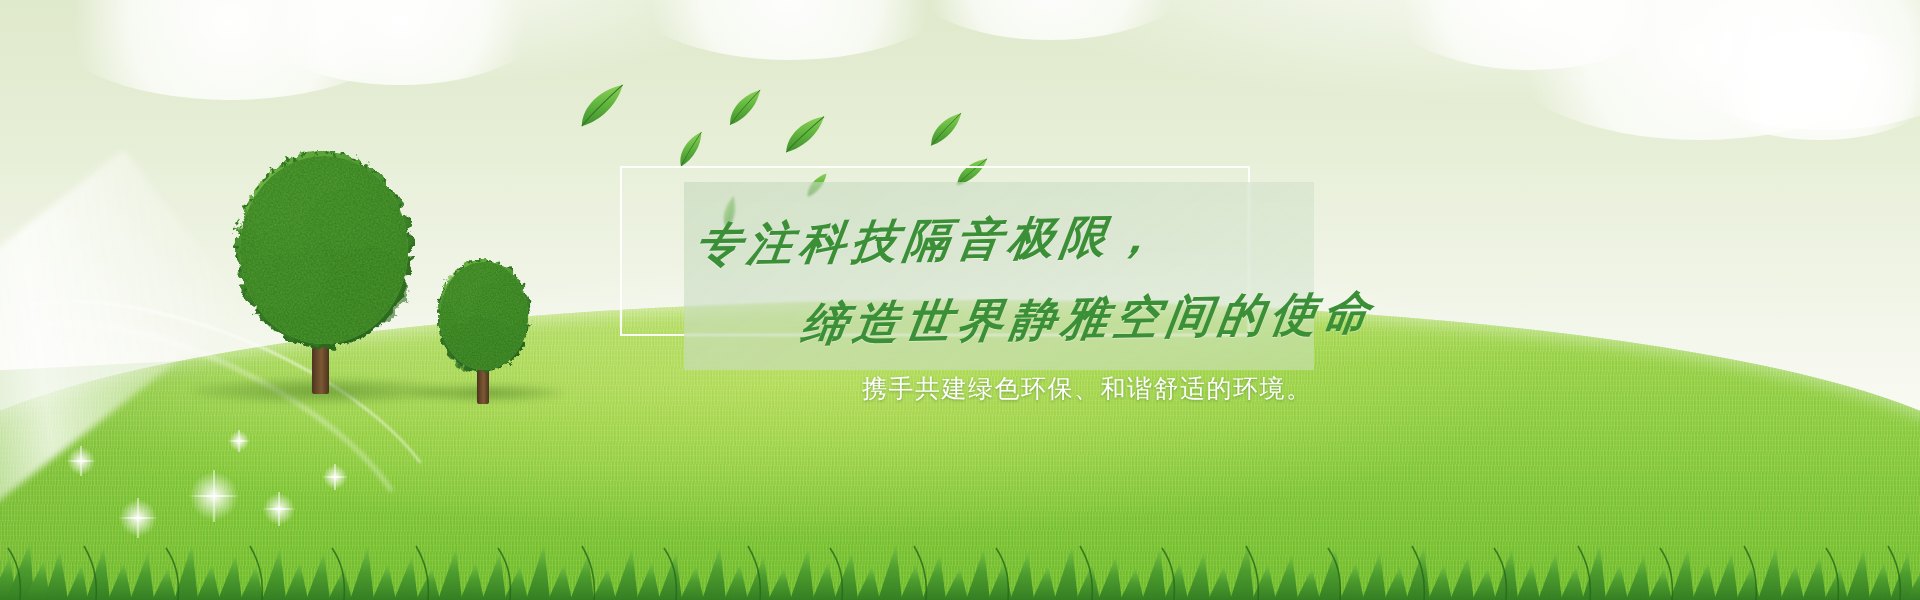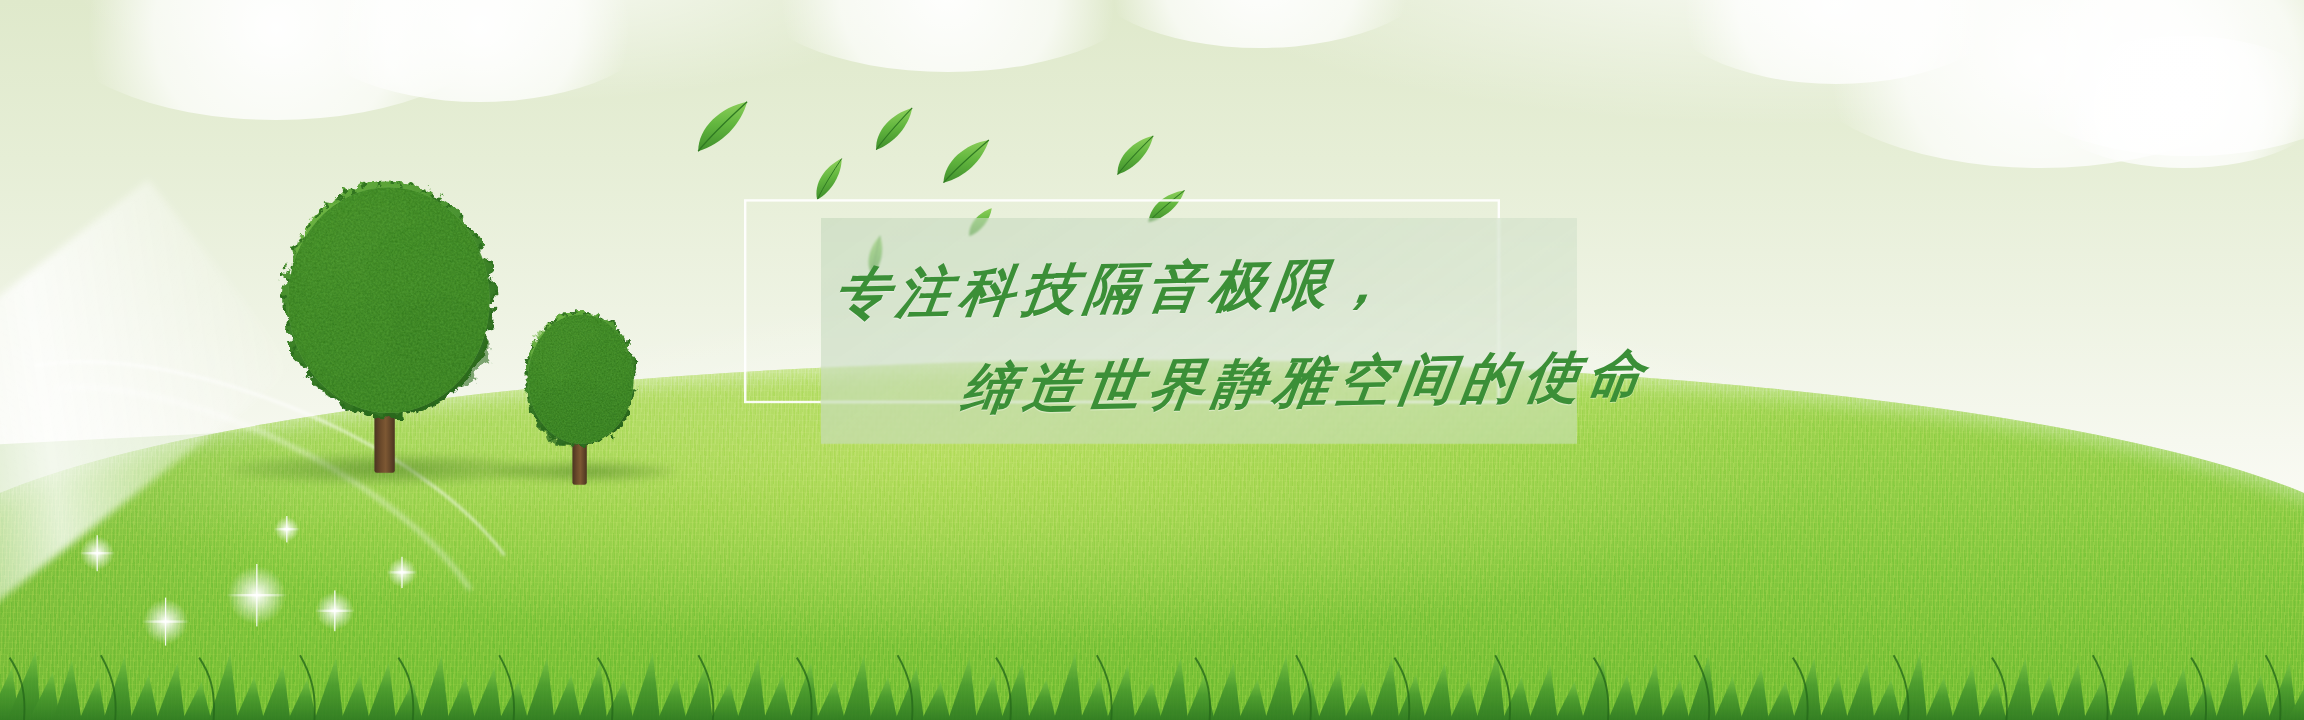--- a/index.html
+++ b/index.html
@@ -361,20 +361,21 @@
 
   <div class="frame"></div>
 
   <div class="panel"></div>
 
   <div class="headline">
     <span class="line1">专注科技隔音极限，</span>
     <span class="line2">缔造世界静雅空间的使命</span>
   </div>
 
+  <div class="subtitle">携手共建绿色环保、和谐舒适的环境。</div>
 
   <div class="fringe">
     <svg viewBox="0 0 1920 66" preserveAspectRatio="none">
       <defs>
         <linearGradient id="bg1" x1="0" y1="1" x2="0" y2="0">
           <stop offset="0%" stop-color="#2f7a22"></stop>
           <stop offset="55%" stop-color="#4a9a2e"></stop>
           <stop offset="100%" stop-color="#79c443"></stop>
         </linearGradient>
       </defs>

